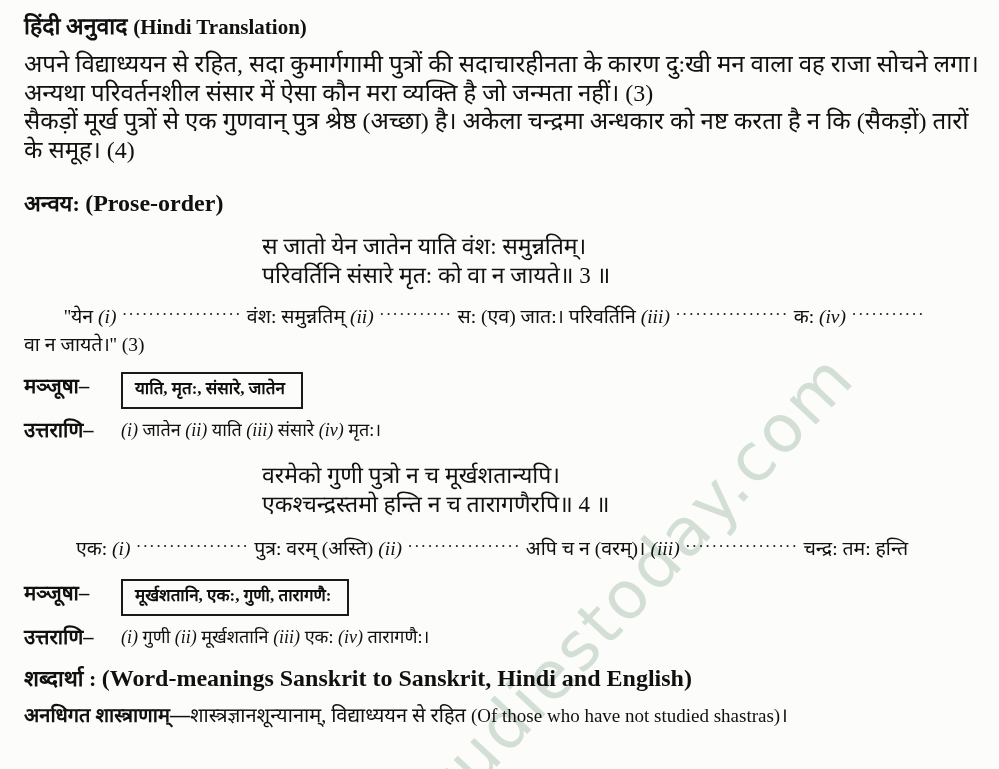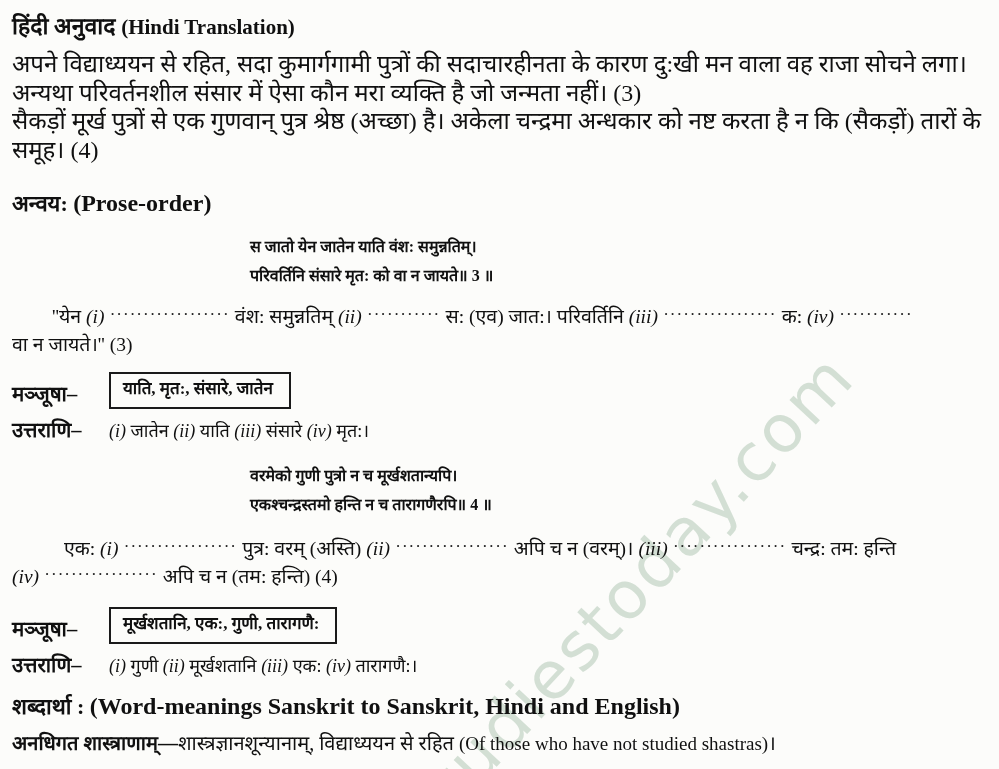--- a/index.html
+++ b/index.html
@@ -18,33 +18,33 @@
     transform:rotate(-47deg);
     transform-origin:center;
     font-family:"DejaVu Sans","Liberation Sans",sans-serif;
     font-size:66px;
     letter-spacing:3px;
     color:rgba(168,193,172,0.48);
     white-space:nowrap;
     pointer-events:none;
     user-select:none;
   }
-  .content{position:absolute;inset:0;padding:12px 16px 0 12px;}
+  .content{position:absolute;inset:0;padding:12px 16px 0 24px;}
   .h-main{
     font-size:23px;font-weight:bold;line-height:30px;margin:0 0 8px 0;
   }
   .h-main .en{font-size:21px;}
   .body-line{font-size:24px;line-height:28.5px;margin:0;}
   .h-sec{font-size:22px;font-weight:bold;line-height:30px;margin:24px 0 0 0;}
   .h-sec .en{font-size:24px;}
-  .verse{margin:13px 0 0 238px;font-weight:bold;font-size:16px;line-height:29px;}
+  .verse{margin:13px 0 0 238px;font-weight:normal;font-size:23px;line-height:29px;}
   .fill-line{font-size:19.5px;line-height:27px;margin:0;}
   .fill-first{margin-top:13px;padding-left:40px;}
   .fill4-first{padding-left:52px;}
-  .label-row{display:flex;align-items:flex-end;margin-top:13px;}
+  .label-row{display:flex;align-items:flex-start;margin-top:13px;}
   .label{width:97px;flex:0 0 97px;font-weight:bold;font-size:20.5px;line-height:30px;}
   .word-box{
     display:inline-block;border:2px solid #1a1a1a;
     padding:2px 16px 5px 12px;
     font-weight:bold;font-size:17px;line-height:26px;
     margin-top:1px;
   }
   .answers{font-size:18px;line-height:28px;padding-top:1px;}
   .uttarani{margin-top:6px;}
   .seg-i{font-style:italic;font-family:"Liberation Serif","DejaVu Serif",serif;}
@@ -88,21 +88,20 @@
       <span class="label">उत्तराणि–</span>
       <span class="answers"><span class="seg-i">(i)</span><span class="seg-d"> जातेन </span><span class="seg-i">(ii)</span><span class="seg-d"> याति </span><span class="seg-i">(iii)</span><span class="seg-d"> संसारे </span><span class="seg-i">(iv)</span><span class="seg-d"> मृत:।</span></span>
     </div>
 
     <div class="verse" style="margin-top:16px;">
       <div>वरमेको गुणी पुत्रो न च मूर्खशतान्यपि।</div>
       <div>एकश्चन्द्रस्तमो हन्ति न च तारागणैरपि॥ 4 ॥</div>
     </div>
 
     <p class="fill-line fill-first fill4-first" style="margin-top:16px;"><span class="seg-d">एक: </span><span class="seg-i">(i)</span><span class="seg-o"> ················· </span><span class="seg-d">पुत्र: वरम् (अस्ति) </span><span class="seg-i">(ii)</span><span class="seg-o"> ················· </span><span class="seg-d">अपि च न (वरम्)। </span><span class="seg-i">(iii)</span><span class="seg-o"> ················· </span><span class="seg-d">चन्द्र: तम: हन्ति</span></p>
-    <p class="fill-line"><span class="seg-i">(iv)</span><span class="seg-o"> ················· </span><span class="seg-d">अपि च न (तम: हन्ति) (4)</span></p>
 
     <div class="label-row" style="margin-top:15px;">
       <span class="label">मञ्जूषा–</span>
       <span class="word-box">मूर्खशतानि, एक:, गुणी, तारागणै:</span>
     </div>
 
     <div class="label-row uttarani">
       <span class="label">उत्तराणि–</span>
       <span class="answers"><span class="seg-i">(i)</span><span class="seg-d"> गुणी </span><span class="seg-i">(ii)</span><span class="seg-d"> मूर्खशतानि </span><span class="seg-i">(iii)</span><span class="seg-d"> एक: </span><span class="seg-i">(iv)</span><span class="seg-d"> तारागणै:।</span></span>
     </div>

